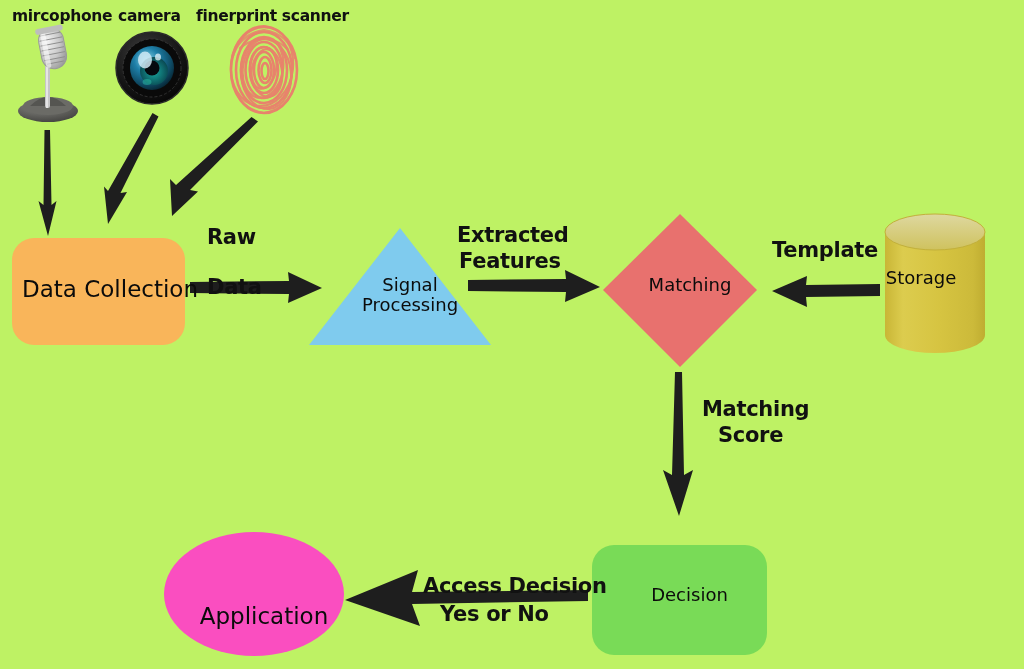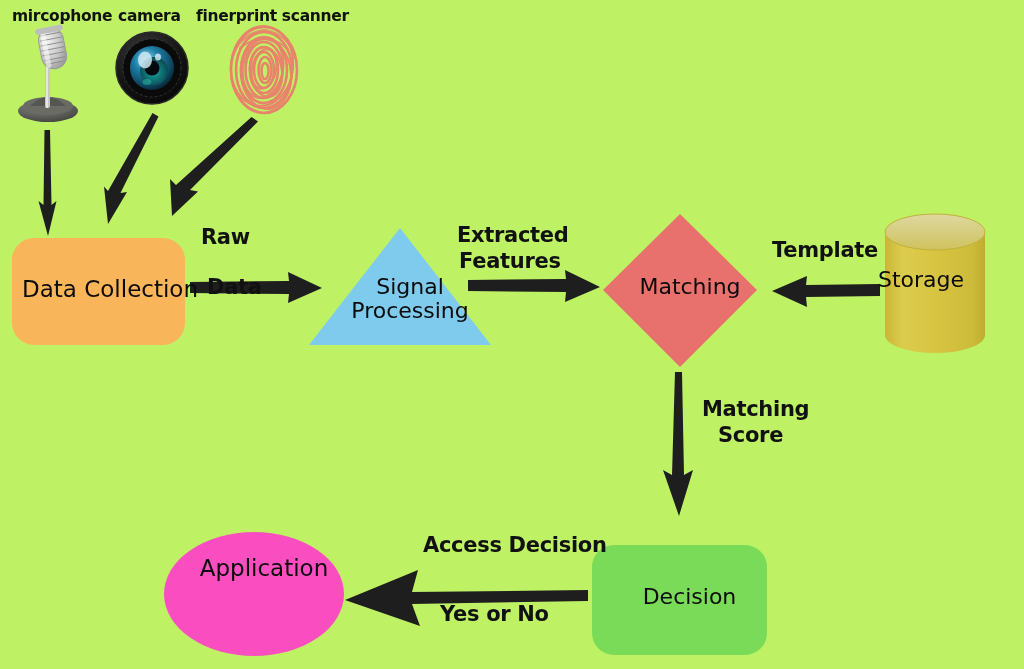--- a/index.html
+++ b/index.html
@@ -47,21 +47,21 @@
     position: absolute;
     font-weight: normal;
     color: #0b0b0b;
     text-align: center;
     line-height: 1.1;
     white-space: pre;
     pointer-events: none;
     padding-left: 10px;
   }
   .n-big { font-size: 23px; }
-  .n-med { font-size: 22px; }
+  .n-med { font-size: 18px; }
 </style>
 </head>
 <body>
 
 <div id="canvas">
 
   <svg id="svg-layer" viewBox="0 0 1024 669">
     <defs>
       <linearGradient id="cylTop" x1="0" y1="0" x2="0" y2="1">
         <stop offset="0%" stop-color="#DED8A0"></stop>
@@ -230,29 +230,29 @@
 
   <div class="node-label n-med" style="left:310px; top:275px; width:180px;">Signal
 Processing</div>
 
   <div class="node-label n-med" style="left:600px; top:275px; width:160px;">Matching</div>
 
   <div class="node-label n-med" style="left:861px; top:268px; width:100px;">Storage</div>
 
   <div class="node-label n-med" style="left:592px; top:585px; width:175px;">Decision</div>
 
-  <div class="node-label n-big" style="left:164px; top:556px; width:180px;">Application</div>
-
-  <div class="lbl edge-label" style="left:201px; top:226px;">Raw</div>
+  <div class="node-label n-big" style="left:164px; top:604px; width:180px;">Application</div>
+
+  <div class="lbl edge-label" style="left:207px; top:226px;">Raw</div>
   <div class="lbl edge-label" style="left:207px; top:252px;margin-top:24px;">Data</div>
 
   <div class="lbl edge-label" style="left:457px; top:224px;">Extracted</div>
   <div class="lbl edge-label" style="left:459px; top:250px;">Features</div>
 
   <div class="lbl edge-label" style="left:772px; top:239px;">Template</div>
 
   <div class="lbl edge-label" style="left:702px; top:398px;">Matching</div>
   <div class="lbl edge-label" style="left:718px; top:424px;">Score</div>
 
-  <div class="lbl edge-label" style="left:423px; top:534px;">Access Decision</div>
+  <div class="lbl edge-label" style="left:423px; top:575px;">Access Decision</div>
   <div class="lbl edge-label" style="left:440px; top:603px;">Yes or No</div>
 
 </div>
 
 </body></html>

